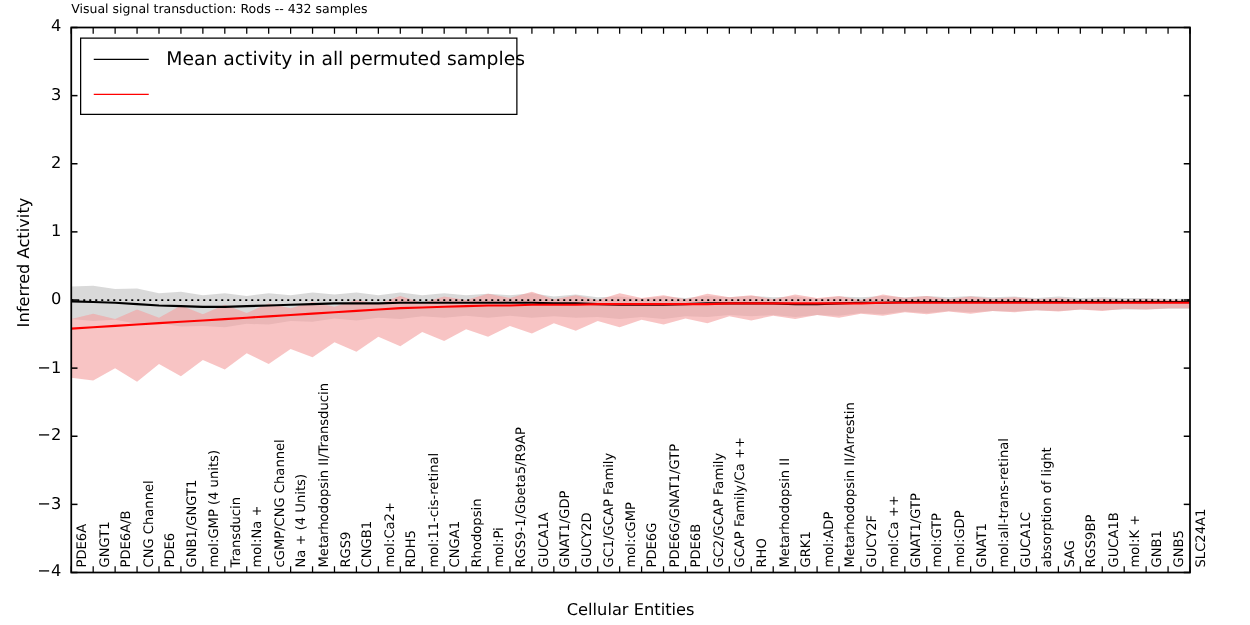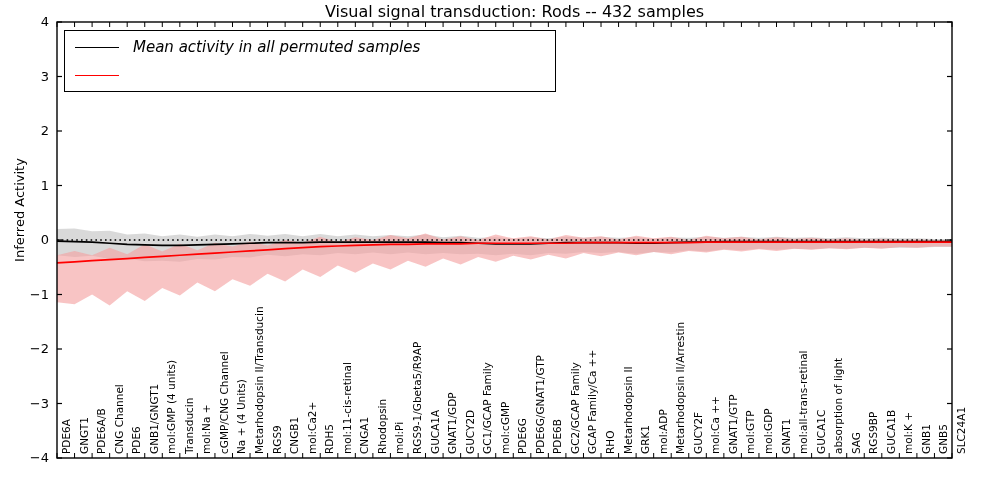--- a/index.html
+++ b/index.html
@@ -16,25 +16,24 @@
   }
   #figure {
     position: absolute;
     left: 0; top: 0;
     width: 1000px;
     height: 500px;
     background: #ffffff;
   }
   .chart-title {
     position: absolute;
-    left: 67px;
+    left: 57px;
     top: 2px;
     width: 895px;
-    text-align: center;
-    font-size: 16px;
+    font-size: 10px;
     color: #000000;
     font-family: "DejaVu Sans", sans-serif;
     white-space: nowrap;
   }
   .ylabel {
     position: absolute;
     left: -78px;
     top: 200px;
     width: 200px;
     text-align: center;
@@ -72,26 +71,25 @@
     color: #000;
     white-space: nowrap;
     transform-origin: 0 0;
     transform: rotate(-90deg);
     line-height: 1;
   }
   .legend-box {
     position: absolute;
     left: 64px;
     top: 30px;
-    width: 492px;
+    width: 350px;
     height: 62px;
     border: 1.4px solid #000;
     background: #ffffff;
     box-sizing: border-box;
-    font-style: italic;
   }
   .legend-row {
     position: absolute;
     left: 10px;
     height: 26px;
     display: flex;
     align-items: center;
   }
   .legend-row.r0 { top: 3px; }
   .legend-row.r1 { top: 31px; }
@@ -110,20 +108,21 @@
   svg { display: block; }
 </style>
 </head>
 <body>
 
 <div id="figure">
 
   <div class="chart-title">Visual signal transduction: Rods -- 432 samples</div>
 
   <div class="ylabel">Inferred Activity</div>
+  <div class="xlabel">Cellular Entities</div>
 
   <svg id="plot-svg" width="1000" height="500" style="position:absolute;left:0;top:0;">
       <rect x="57" y="22" width="895" height="436" fill="#ffffff"></rect>
       <path d="M57.00,229.10 L74.55,228.56 L92.10,231.28 L109.65,230.74 L127.20,234.55 L144.75,233.46 L162.29,236.18 L179.84,234.55 L197.39,236.73 L214.94,234.55 L232.49,236.18 L250.04,234.00 L267.59,235.64 L285.14,234.00 L302.69,236.18 L320.24,234.00 L337.78,236.18 L355.33,234.55 L372.88,236.18 L390.43,235.09 L407.98,236.18 L425.53,234.55 L443.08,237.28 L460.63,235.64 L478.18,237.82 L495.73,237.28 L513.27,238.91 L530.82,237.28 L548.37,238.36 L565.92,236.73 L583.47,237.82 L601.02,236.73 L618.57,237.82 L636.12,237.28 L653.67,238.91 L671.22,237.28 L688.76,237.82 L706.31,236.73 L723.86,237.82 L741.41,236.73 L758.96,237.82 L776.51,236.73 L794.06,237.82 L811.61,237.28 L829.16,238.36 L846.71,237.28 L864.25,238.36 L881.80,237.82 L899.35,238.36 L916.90,238.36 L934.45,238.91 L952.00,238.91 L952.00,247.09 L934.45,247.09 L916.90,247.63 L899.35,247.63 L881.80,248.17 L864.25,247.63 L846.71,248.72 L829.16,248.17 L811.61,249.26 L794.06,248.72 L776.51,249.81 L758.96,248.72 L741.41,250.35 L723.86,249.26 L706.31,251.44 L688.76,250.35 L671.22,252.53 L653.67,251.99 L636.12,253.63 L618.57,251.99 L601.02,253.08 L583.47,251.99 L565.92,253.63 L548.37,253.08 L530.82,255.26 L513.27,253.63 L495.73,255.26 L478.18,253.63 L460.63,254.17 L443.08,253.08 L425.53,254.17 L407.98,252.53 L390.43,254.17 L372.88,252.53 L355.33,254.17 L337.78,253.08 L320.24,255.26 L302.69,254.17 L285.14,256.35 L267.59,254.72 L250.04,257.44 L232.49,256.89 L214.94,259.62 L197.39,259.08 L179.84,261.80 L162.29,260.71 L144.75,261.25 L127.20,258.53 L109.65,259.08 L92.10,255.81 L74.55,256.89 L57.00,255.26 Z" fill="#cccccc" fill-opacity="0.75" stroke="none"></path>
       <path d="M57.00,255.26 L74.55,250.90 L92.10,255.26 L109.65,247.63 L127.20,254.17 L144.75,244.36 L162.29,251.44 L179.84,243.81 L197.39,250.35 L214.94,242.72 L232.49,246.54 L250.04,241.63 L267.59,245.45 L285.14,240.00 L302.69,242.72 L320.24,236.73 L337.78,242.18 L355.33,237.28 L372.88,240.00 L390.43,235.09 L407.98,238.36 L425.53,233.46 L443.08,239.46 L460.63,236.18 L478.18,240.00 L495.73,234.55 L513.27,238.36 L530.82,236.18 L548.37,239.46 L565.92,235.09 L583.47,237.82 L601.02,236.18 L618.57,239.46 L636.12,235.64 L653.67,238.36 L671.22,236.73 L688.76,240.00 L706.31,235.64 L723.86,238.36 L741.41,236.73 L758.96,239.46 L776.51,237.28 L794.06,238.91 L811.61,237.82 L829.16,239.46 L846.71,238.36 L864.25,240.00 L881.80,238.91 L899.35,240.00 L916.90,239.46 L934.45,240.00 L952.00,240.00 L952.00,246.54 L934.45,246.54 L916.90,247.63 L899.35,247.09 L881.80,248.72 L864.25,247.63 L846.71,249.26 L829.16,248.17 L811.61,249.81 L794.06,248.72 L776.51,250.90 L758.96,249.26 L741.41,251.44 L723.86,249.81 L706.31,252.53 L688.76,250.90 L671.22,254.17 L653.67,251.99 L636.12,255.26 L618.57,252.53 L601.02,256.35 L583.47,253.08 L565.92,258.53 L548.37,254.72 L530.82,259.62 L513.27,255.81 L495.73,261.80 L478.18,256.89 L460.63,264.52 L443.08,258.53 L425.53,266.71 L407.98,260.71 L390.43,269.43 L372.88,263.44 L355.33,272.70 L337.78,265.62 L320.24,277.06 L302.69,269.43 L285.14,281.42 L267.59,273.79 L250.04,285.78 L232.49,279.24 L214.94,291.23 L197.39,282.51 L179.84,295.59 L162.29,287.96 L144.75,301.04 L127.20,291.23 L109.65,305.40 L92.10,294.50 L74.55,304.31 L57.00,302.13 Z" fill="#f4a0a0" fill-opacity="0.62" stroke="none"></path>
       <line x1="57" y1="240" x2="952" y2="240" stroke="#000000" stroke-width="1.4" stroke-dasharray="1.6,3.2"></line>
       <path d="M57.00,241.09 L74.55,241.63 L92.10,242.18 L109.65,243.27 L127.20,244.36 L144.75,244.91 L162.29,245.45 L179.84,245.45 L197.39,244.91 L214.94,244.36 L232.49,243.81 L250.04,243.27 L267.59,242.72 L285.14,242.72 L302.69,242.72 L320.24,242.18 L337.78,242.18 L355.33,242.18 L372.88,242.18 L390.43,242.18 L407.98,242.18 L425.53,242.18 L443.08,242.72 L460.63,242.72 L478.18,243.27 L495.73,243.81 L513.27,243.81 L530.82,243.81 L548.37,243.27 L565.92,242.72 L583.47,242.72 L601.02,242.72 L618.57,242.72 L636.12,243.27 L653.67,243.27 L671.22,242.72 L688.76,242.18 L706.31,242.18 L723.86,241.63 L741.41,241.63 L758.96,241.63 L776.51,241.63 L794.06,241.63 L811.61,241.63 L829.16,241.63 L846.71,241.63 L864.25,241.63 L881.80,241.63 L899.35,241.63 L916.90,241.63 L934.45,241.63 L952.00,241.63 " fill="none" stroke="#000000" stroke-width="1.7"></path>
       <path d="M57.00,262.89 L74.55,261.80 L92.10,260.71 L109.65,259.62 L127.20,258.53 L144.75,257.44 L162.29,256.35 L179.84,255.26 L197.39,254.17 L214.94,253.08 L232.49,251.99 L250.04,250.90 L267.59,249.81 L285.14,248.72 L302.69,247.63 L320.24,246.54 L337.78,246.00 L355.33,245.45 L372.88,244.91 L390.43,244.36 L407.98,244.36 L425.53,243.81 L443.08,243.81 L460.63,243.81 L478.18,243.27 L495.73,243.27 L513.27,243.27 L530.82,243.27 L548.37,243.27 L565.92,243.27 L583.47,242.72 L601.02,242.72 L618.57,242.72 L636.12,242.72 L653.67,242.72 L671.22,242.72 L688.76,242.72 L706.31,242.18 L723.86,242.18 L741.41,242.18 L758.96,242.18 L776.51,242.18 L794.06,242.18 L811.61,242.18 L829.16,242.18 L846.71,242.18 L864.25,242.18 L881.80,242.18 L899.35,242.18 L916.90,242.18 L934.45,242.18 L952.00,242.18 " fill="none" stroke="#ff0000" stroke-width="1.7"></path>
       <rect x="57" y="22" width="895" height="436" fill="none" stroke="#000000" stroke-width="1.4"></rect>
       <line x1="57" y1="458" x2="62" y2="458" stroke="#000000" stroke-width="1.2"></line>

